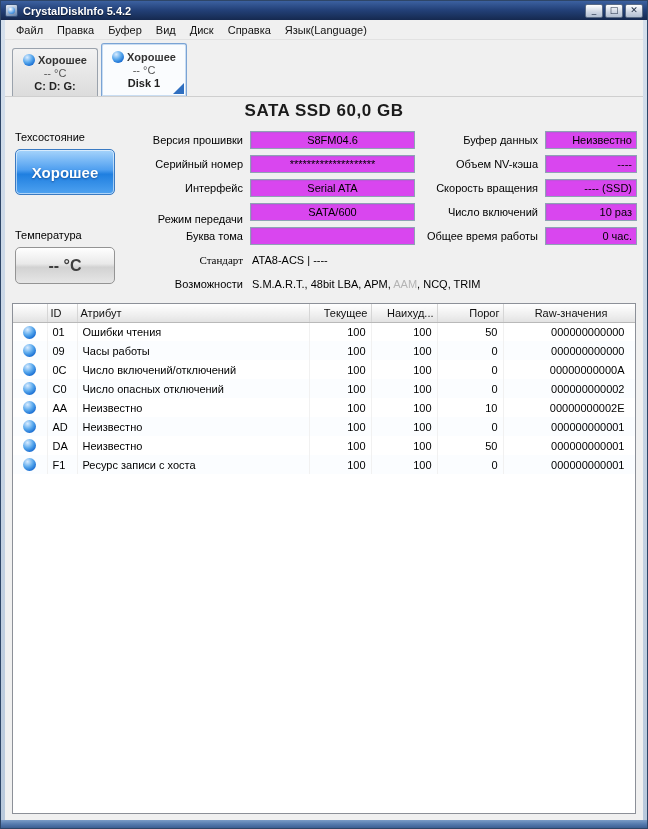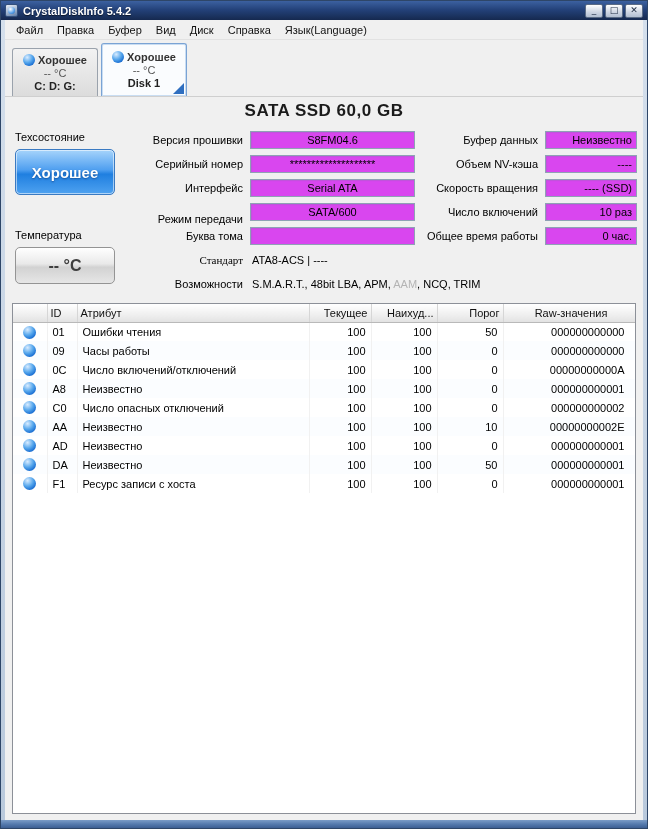--- a/index.html
+++ b/index.html
@@ -277,29 +277,20 @@
                 <td class="dot-cell"><span class="health-dot"></span></td>
                 <td>0C</td>
                 <td>Число включений/отключений</td>
                 <td class="num">100</td>
                 <td class="num">100</td>
                 <td class="num">0</td>
                 <td class="raw">00000000000A</td>
               </tr>
               <tr>
                 <td class="dot-cell"><span class="health-dot"></span></td>
-                <td>A8</td>
-                <td>Неизвестно</td>
-                <td class="num">100</td>
-                <td class="num">100</td>
-                <td class="num">0</td>
-                <td class="raw">000000000001</td>
-              </tr>
-              <tr>
-                <td class="dot-cell"><span class="health-dot"></span></td>
                 <td>C0</td>
                 <td>Число опасных отключений</td>
                 <td class="num">100</td>
                 <td class="num">100</td>
                 <td class="num">0</td>
                 <td class="raw">000000000002</td>
               </tr>
               <tr>
                 <td class="dot-cell"><span class="health-dot"></span></td>
                 <td>AA</td>

